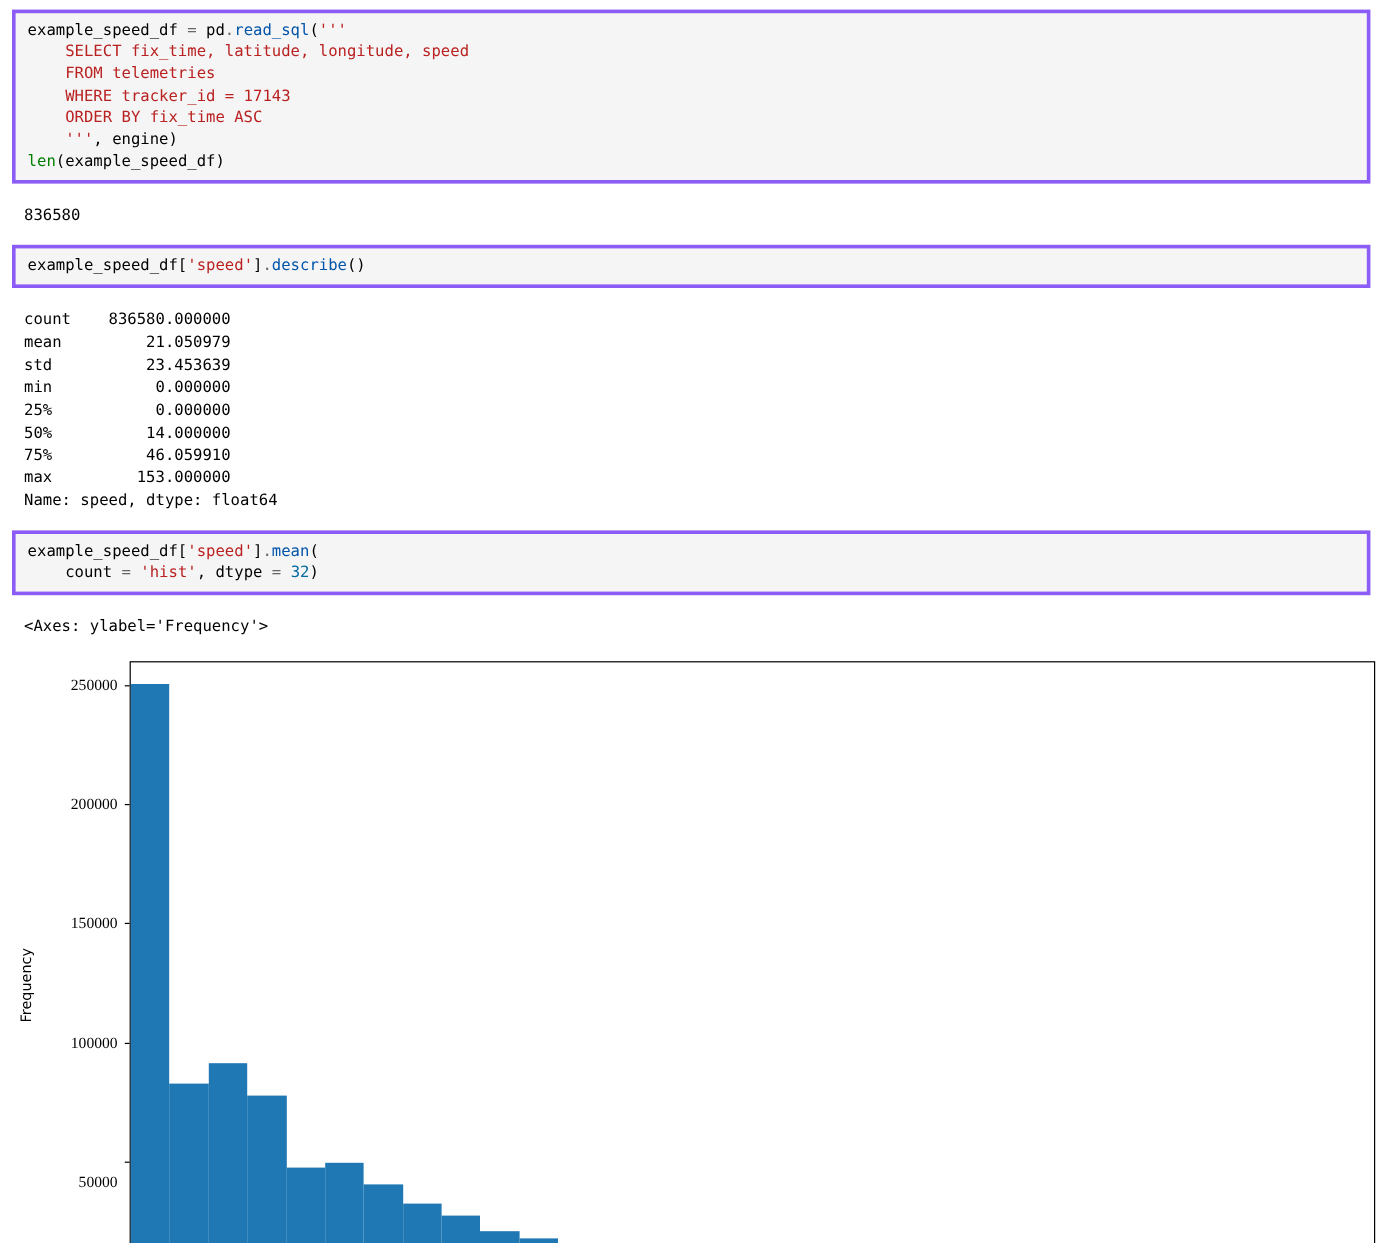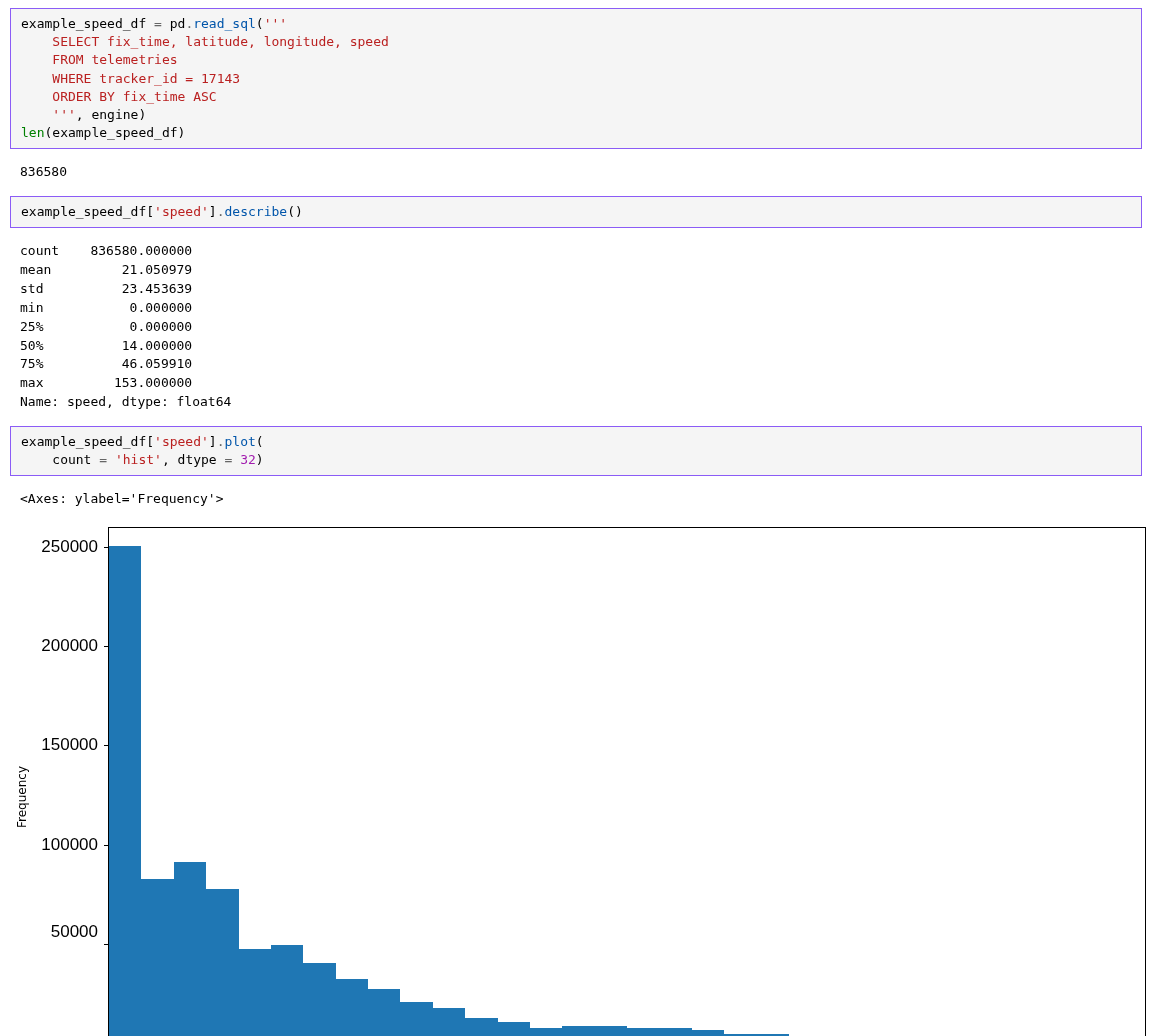--- a/index.html
+++ b/index.html
@@ -6,37 +6,37 @@
     margin: 0;
     padding: 0;
     font-family: "DejaVu Sans Mono", "Menlo", "Consolas", monospace;
     font-size: 13px;
     background: #ffffff;
     color: #000000;
     width: 1152px;
   }
   .code-cell {
     background: #f5f5f5;
-    border: 1px solid #8b5cf6;
+    border: 3px solid #8b5cf6;
     padding: 6px 10px;
     margin: 8px 10px;
     white-space: pre;
     line-height: 1.4;
   }
   .output-cell {
     padding: 6px 10px;
-    margin: 0 10px 8px 10px;
+    margin: 12px 10px 8px 10px;
     white-space: pre;
     line-height: 1.45;
   }
   .t-name   { color: #000000; }
   .t-op     { color: #666666; }
   .t-call   { color: #0055aa; }
   .t-str    { color: #ba2121; }
-  .t-num    { color: #a21caf; }
+  .t-num    { color: #0369a1; }
   .t-builtin{ color: #008000; }
   .t-paren  { color: #000000; }
 
   .chart-wrap {
     position: relative;
     width: 1136px;
     height: 548px;
     margin: 0 0 0 14px;
   }
   .ylabel {
@@ -45,22 +45,22 @@
     top: 50%;
     transform: translate(-50%, -50%) rotate(-90deg);
     transform-origin: center;
     font-family: "DejaVu Sans", "Helvetica", sans-serif;
     font-size: 12px;
   }
   .ytick-label {
     position: absolute;
     right: 1052px;
     text-align: right;
-    font-family: Liberation Sans, sans-serif;
-    font-size: 17px;
+    font-family: Liberation Serif, serif;
+    font-size: 13px;
     transform: translateY(-50%);
   }
   .plot-box {
     position: absolute;
     left: 94px;
     top: 4px;
     width: 1038px;
     height: 518px;
     border: 1px solid #000000;
     box-sizing: border-box;
@@ -102,21 +102,21 @@
 <div class="output-cell">count    836580.000000
 mean         21.050979
 std          23.453639
 min           0.000000
 25%           0.000000
 50%          14.000000
 75%          46.059910
 max         153.000000
 Name: speed, dtype: float64</div>
 
-<div class="code-cell"><span class="t-name">example_speed_df[</span><span class="t-str">'speed'</span><span class="t-name">]</span><span class="t-op">.</span><span class="t-call">plot</span><span class="t-paren">(</span>
+<div class="code-cell"><span class="t-name">example_speed_df[</span><span class="t-str">'speed'</span><span class="t-name">]</span><span class="t-op">.</span><span class="t-call">mean</span><span class="t-paren">(</span>
 <span class="t-name">    count </span><span class="t-op">=</span><span> </span><span class="t-str">'hist'</span><span class="t-name">, dtype </span><span class="t-op">=</span><span> </span><span class="t-num">32</span><span class="t-paren">)</span></div>
 
 <div class="output-cell">&lt;Axes: ylabel='Frequency'&gt;</div>
 
 <div class="chart-wrap">
   <div class="ylabel">Frequency</div>
   <div class="plot-box">
     <div class="bars-layer" id="bars-layer">
         <div class="bar" style="left: 0px; width: 32.375px; height: 498.138px;"></div>
         <div class="bar" style="left: 32.375px; width: 32.375px; height: 164.723px;"></div>
@@ -137,21 +137,21 @@
         <div class="bar" style="left: 518px; width: 32.375px; height: 15.8769px;"></div>
         <div class="bar" style="left: 550.375px; width: 32.375px; height: 15.8769px;"></div>
         <div class="bar" style="left: 582.75px; width: 32.375px; height: 13.8923px;"></div>
         <div class="bar" style="left: 615.125px; width: 32.375px; height: 9.92308px;"></div>
         <div class="bar" style="left: 647.5px; width: 32.375px; height: 9.92308px;"></div>
         <div class="bar" style="left: 1003.62px; width: 32.375px; height: 0px;"></div>
       </div>
   </div>
   <div id="yticks-layer">
       <div class="ytick-mark" style="top: 420.769px;"></div>
-      <div class="ytick-label" style="top: 409px;">50000</div>
+      <div class="ytick-label" style="top: 438px;">50000</div>
       <div class="ytick-mark" style="top: 321.538px;"></div>
       <div class="ytick-label" style="top: 321.538px;">100000</div>
       <div class="ytick-mark" style="top: 222.308px;"></div>
       <div class="ytick-label" style="top: 222.308px;">150000</div>
       <div class="ytick-mark" style="top: 123.077px;"></div>
       <div class="ytick-label" style="top: 123.077px; margin-left: 31px;">200000</div>
       <div class="ytick-mark" style="top: 23.8462px;"></div>
       <div class="ytick-label" style="top: 23.8462px;">250000</div>
     </div>
   <div id="xticks-layer"></div>

